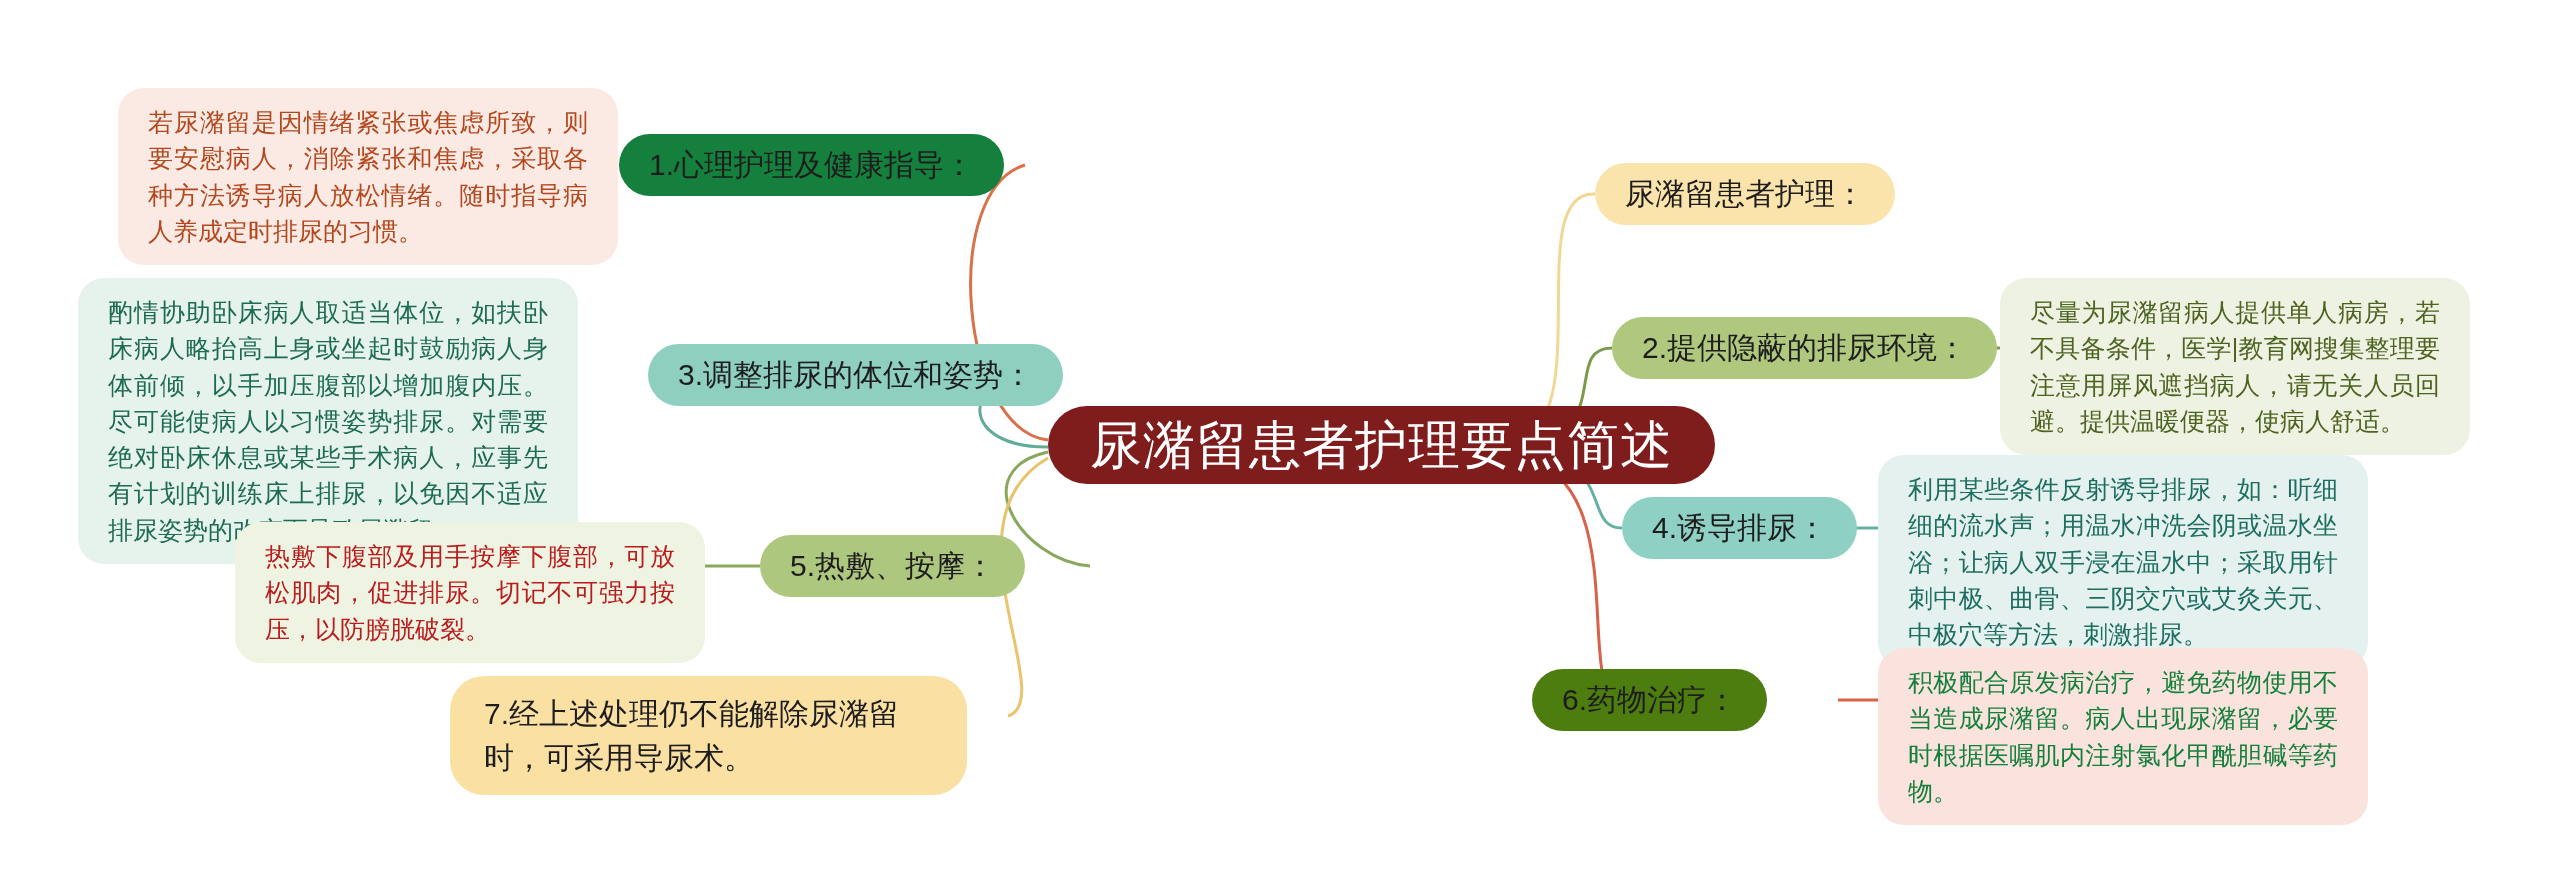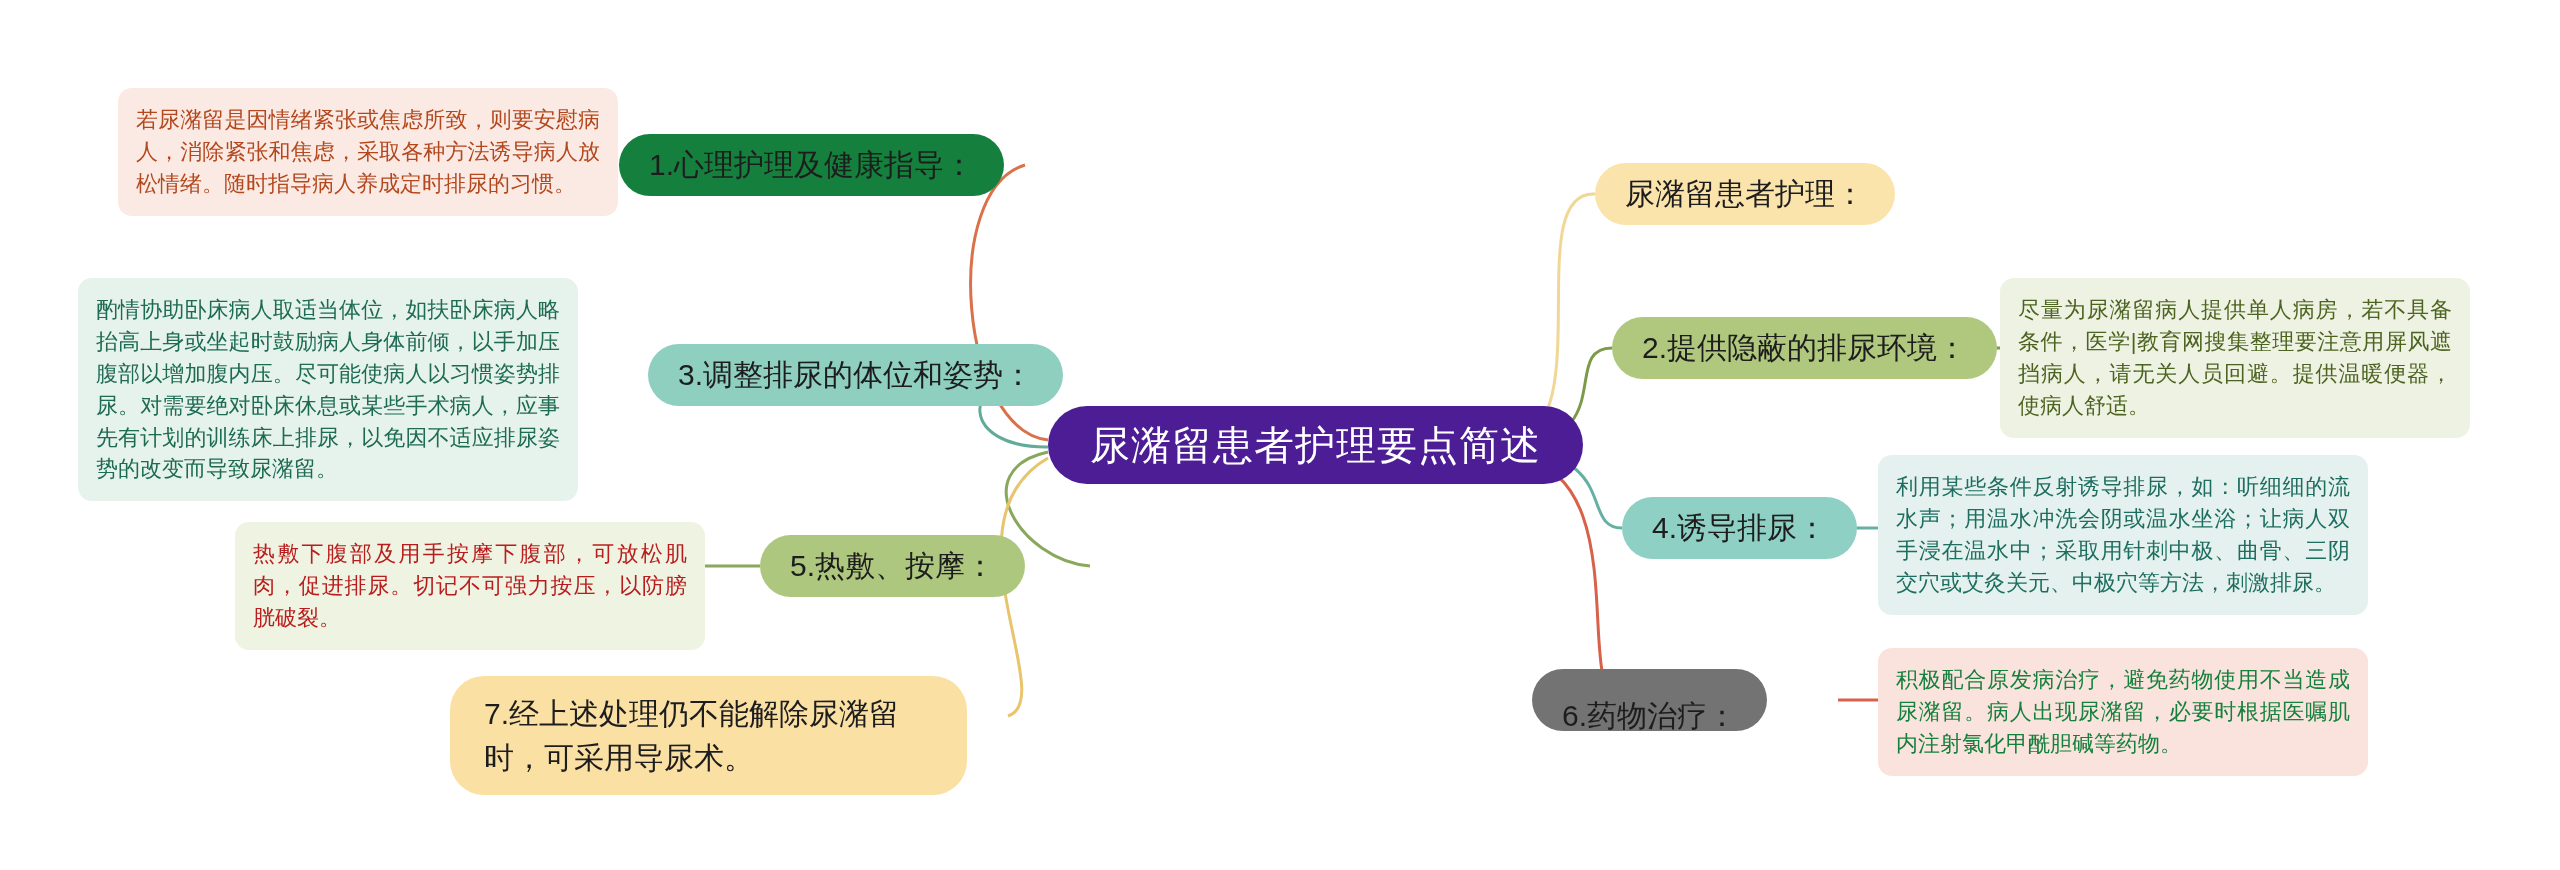--- a/index.html
+++ b/index.html
@@ -15,24 +15,24 @@
 
   .node{
     position:absolute;
     box-sizing:border-box;
     display:flex;
     align-items:center;
     white-space:nowrap;
   }
   
   .central{
-    background:#4c1d95;
+    background:#7f1d1d;
     color:#ffffff;
     border-radius:44px;
-    font-size:40px;
+    font-size:52px;
     line-height:1;
     padding:0 42px;
     height:78px;
     justify-content:center;
     letter-spacing:1px;
   }
   
   .branch{
     border-radius:34px;
     height:62px;
@@ -46,23 +46,23 @@
     min-height:62px;
     padding:16px 34px;
     white-space:normal;
     line-height:1.45;
     display:block;
   }
   
   .leaf{
     position:absolute;
     box-sizing:border-box;
-    border-radius:14px;
-    padding:16px 18px;
-    font-size:22px;
+    border-radius:26px;
+    padding:16px 30px;
+    font-size:25px;
     line-height:1.45;
     letter-spacing:0px;
     white-space:normal;
     text-align:justify;
   }
 </style>
 </head>
 <body>
 
 <div id="canvas">
@@ -129,20 +129,20 @@
     <span>尽量为尿潴留病人提供单人病房，若不具备条件，医学|教育网搜集整理要注意用屏风遮挡病人，请无关人员回避。提供温暖便器，使病人舒适。</span>
   </div>
 
   <div class="node branch" style="left:1622px;top:497px;background:#8fd0c4;">
     <span>4.诱导排尿：</span>
   </div>
   <div class="leaf" style="left:1878px;top:455px;width:490px;background:#e4f1ee;color:#1d6e60;">
     <span>利用某些条件反射诱导排尿，如：听细细的流水声；用温水冲洗会阴或温水坐浴；让病人双手浸在温水中；采取用针刺中极、曲骨、三阴交穴或艾灸关元、中极穴等方法，刺激排尿。</span>
   </div>
 
-  <div class="node branch" style="left:1532px;top:669px;background:#737373;align-items:flex-end;">
+  <div class="node branch" style="left:1532px;top:669px;background:#4d7c0f;">
     <span>6.药物治疗：</span>
   </div>
   <div class="leaf" style="left:1878px;top:648px;width:490px;background:#fbe3dd;color:#15803d;">
     <span>积极配合原发病治疗，避免药物使用不当造成尿潴留。病人出现尿潴留，必要时根据医嘱肌内注射氯化甲酰胆碱等药物。</span>
   </div>
 
 </div>
 
 </body></html>

